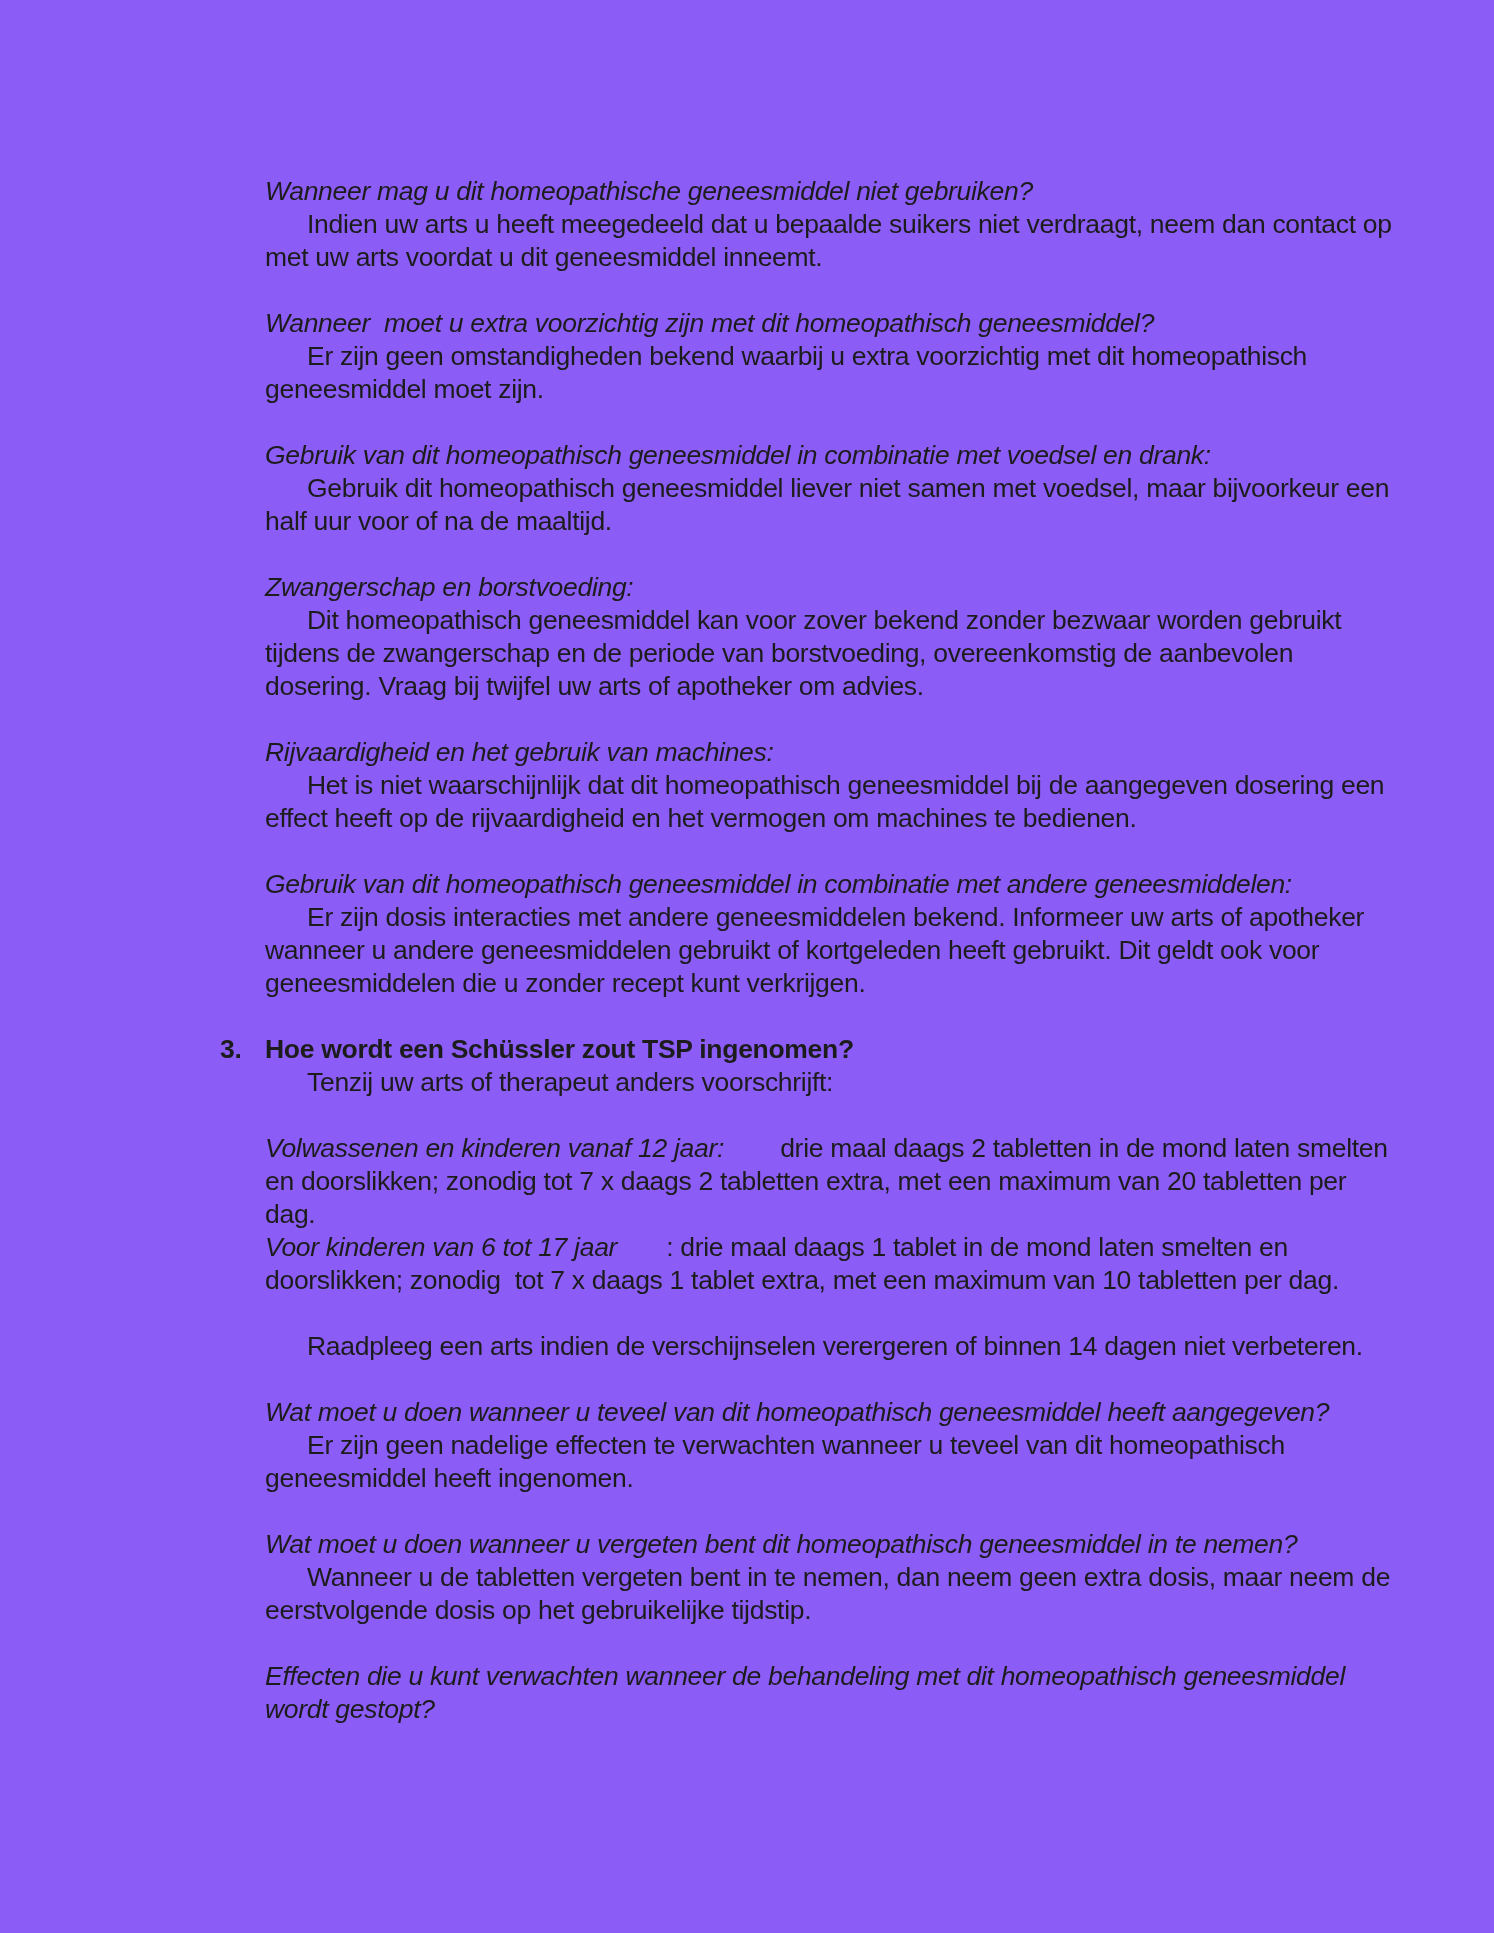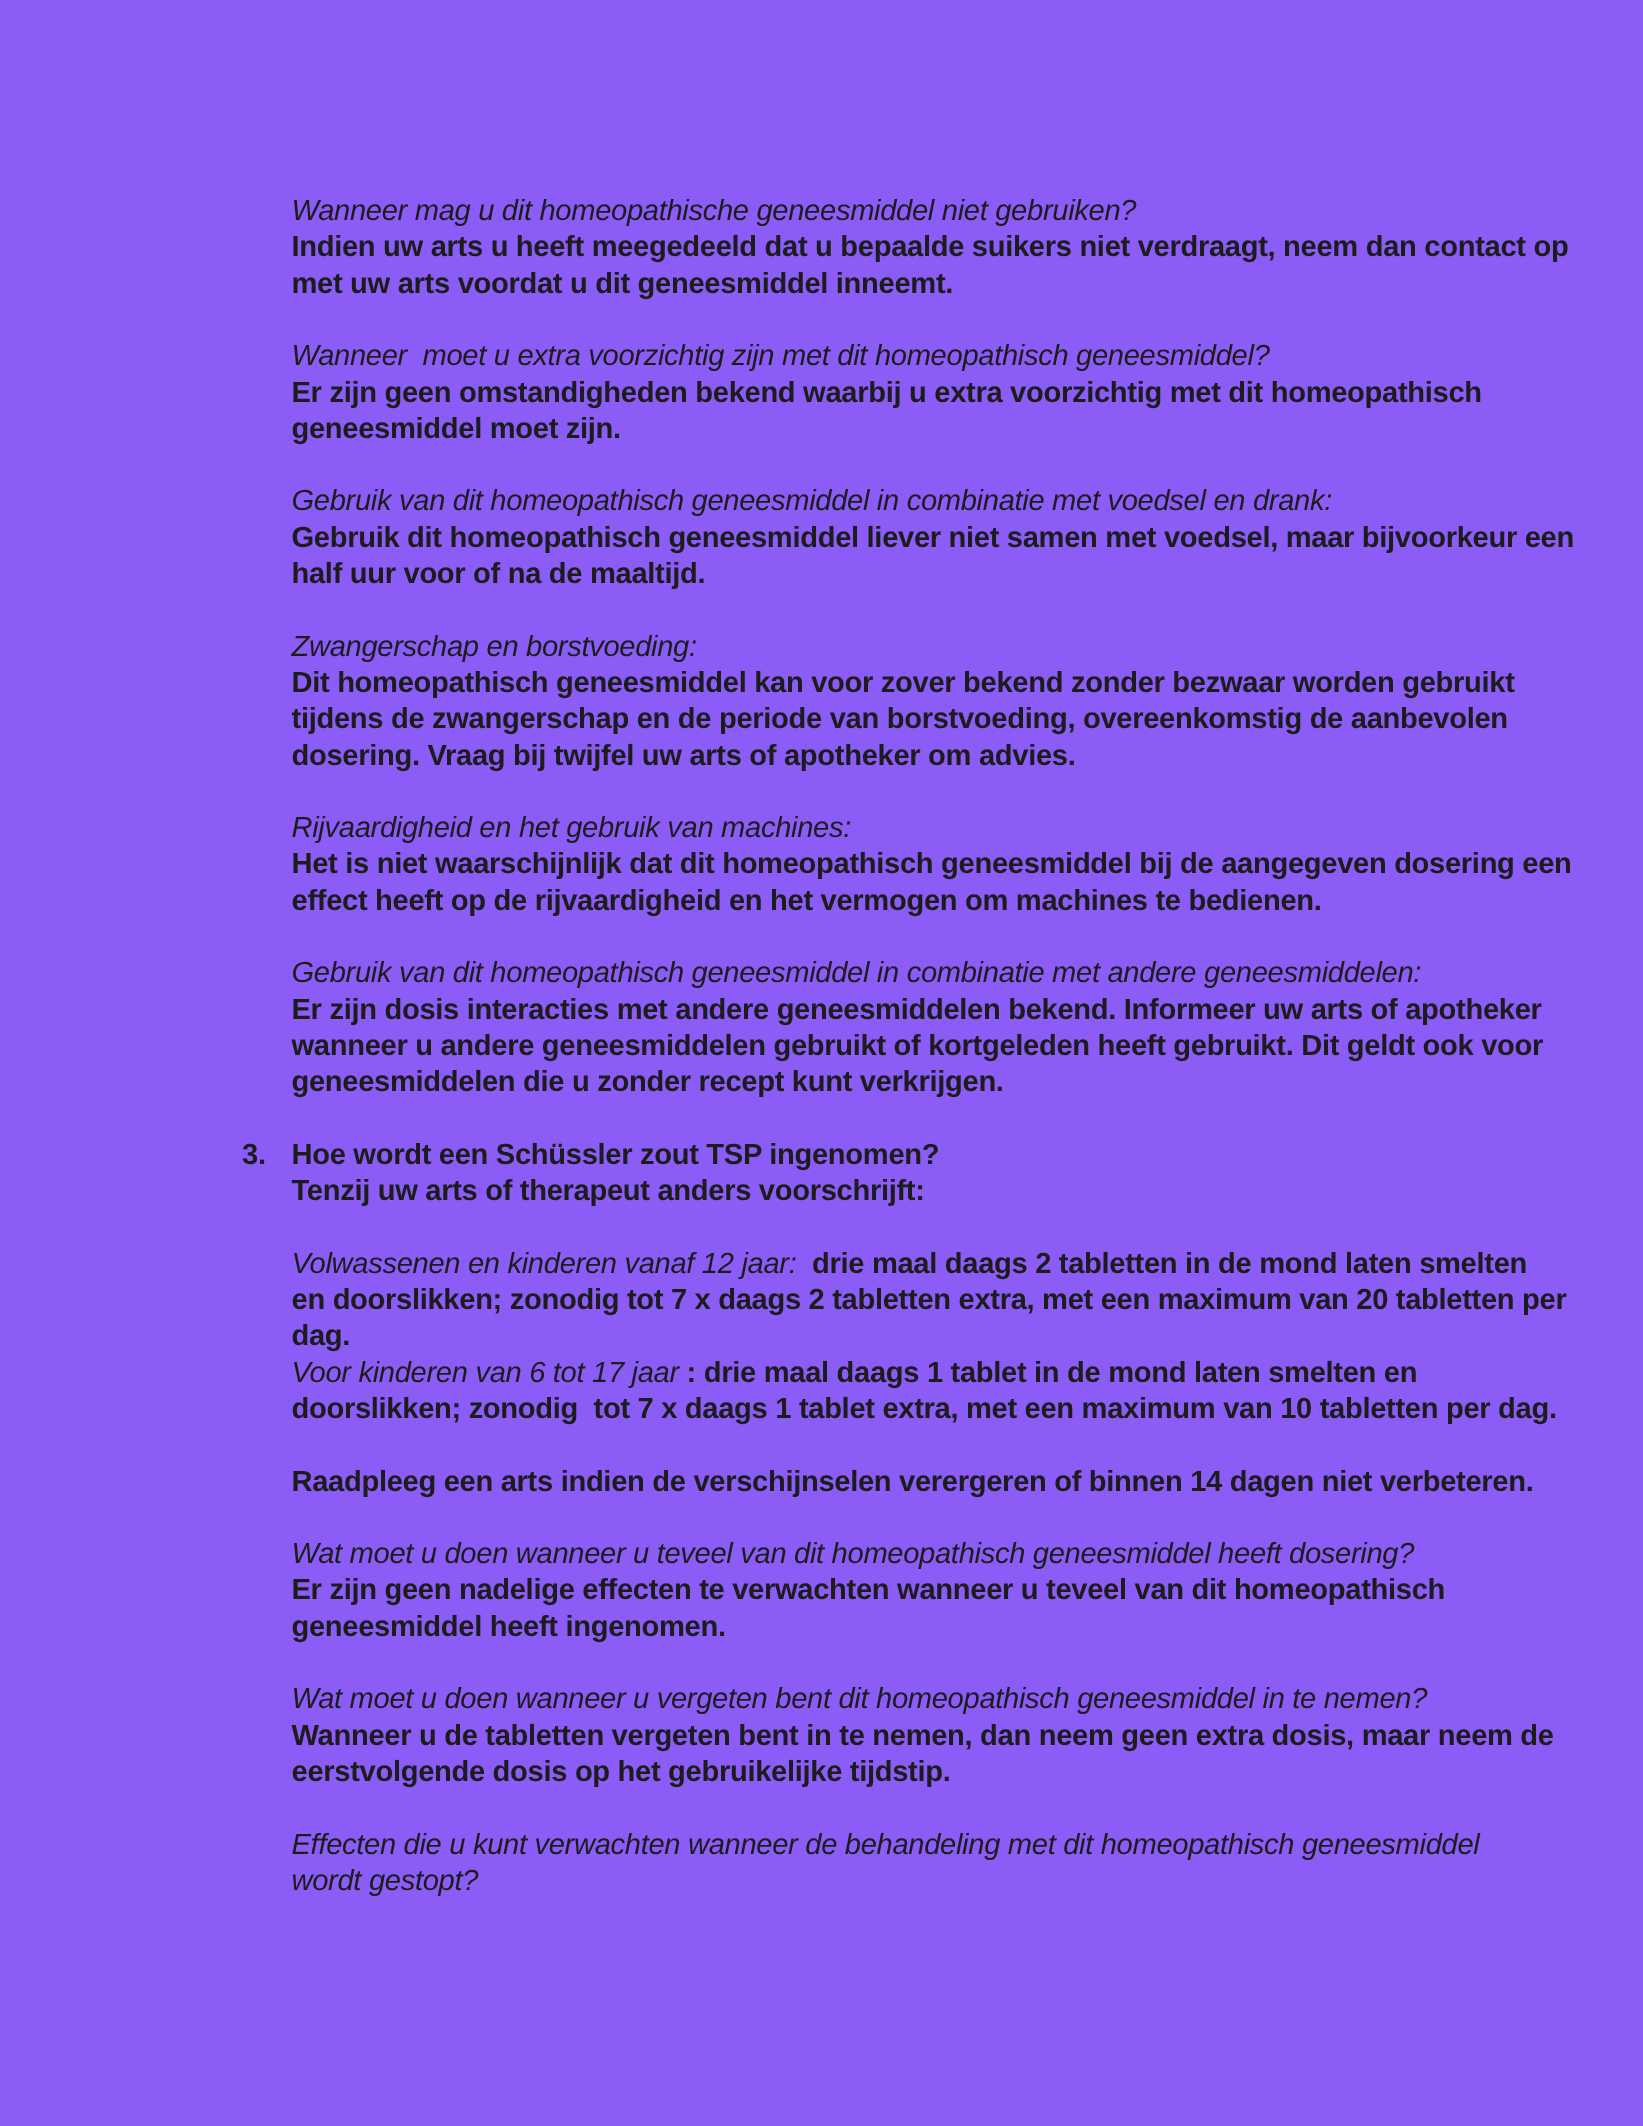--- a/index.html
+++ b/index.html
@@ -30,21 +30,21 @@
     color: #1c1c1c;
   }
   .block {
     white-space: pre-wrap;
     margin: 0 0 33px 0;
     position: relative;
   }
   .block:last-child {
     margin-bottom: 0;
   }
-  .run-regular { font-style: normal; font-weight: bold; }
+  .run-regular { font-style: normal; font-weight: normal; margin-left: 42px; }
   .run-italic  { font-style: italic;  font-weight: normal; }
   .run-bold    { font-style: normal; font-weight: bold; }
   .list-number {
     position: absolute;
     left: -45px;
     top: 0;
     font-weight: bold;
     white-space: nowrap;
   }
 </style>
@@ -74,21 +74,21 @@
 wanneer u andere geneesmiddelen gebruikt of kortgeleden heeft gebruikt. Dit geldt ook voor
 geneesmiddelen die u zonder recept kunt verkrijgen.</span></div>
       <div class="block"><span class="list-number">3.</span><span class="run-bold">Hoe wordt een Schüssler zout TSP ingenomen?
 </span><span class="run-regular">Tenzij uw arts of therapeut anders voorschrijft:</span></div>
       <div class="block"><span class="run-italic">Volwassenen en kinderen vanaf 12 jaar:</span><span class="run-regular">  drie maal daags 2 tabletten in de mond laten smelten
 en doorslikken; zonodig tot 7 x daags 2 tabletten extra, met een maximum van 20 tabletten per
 dag.
 </span><span class="run-italic">Voor kinderen van 6 tot 17 jaar</span><span class="run-regular"> : drie maal daags 1 tablet in de mond laten smelten en
 doorslikken; zonodig  tot 7 x daags 1 tablet extra, met een maximum van 10 tabletten per dag.</span></div>
       <div class="block"><span class="run-regular">Raadpleeg een arts indien de verschijnselen verergeren of binnen 14 dagen niet verbeteren.</span></div>
-      <div class="block"><span class="run-italic">Wat moet u doen wanneer u teveel van dit homeopathisch geneesmiddel heeft dosering?
+      <div class="block"><span class="run-italic">Wat moet u doen wanneer u teveel van dit homeopathisch geneesmiddel heeft aangegeven?
 </span><span class="run-regular">Er zijn geen nadelige effecten te verwachten wanneer u teveel van dit homeopathisch
 geneesmiddel heeft ingenomen.</span></div>
       <div class="block"><span class="run-italic">Wat moet u doen wanneer u vergeten bent dit homeopathisch geneesmiddel in te nemen?
 </span><span class="run-regular">Wanneer u de tabletten vergeten bent in te nemen, dan neem geen extra dosis, maar neem de
 eerstvolgende dosis op het gebruikelijke tijdstip.</span></div>
       <div class="block"><span class="run-italic">Effecten die u kunt verwachten wanneer de behandeling met dit homeopathisch geneesmiddel
 wordt gestopt?
 </span></div>
     </div>
 </div>

